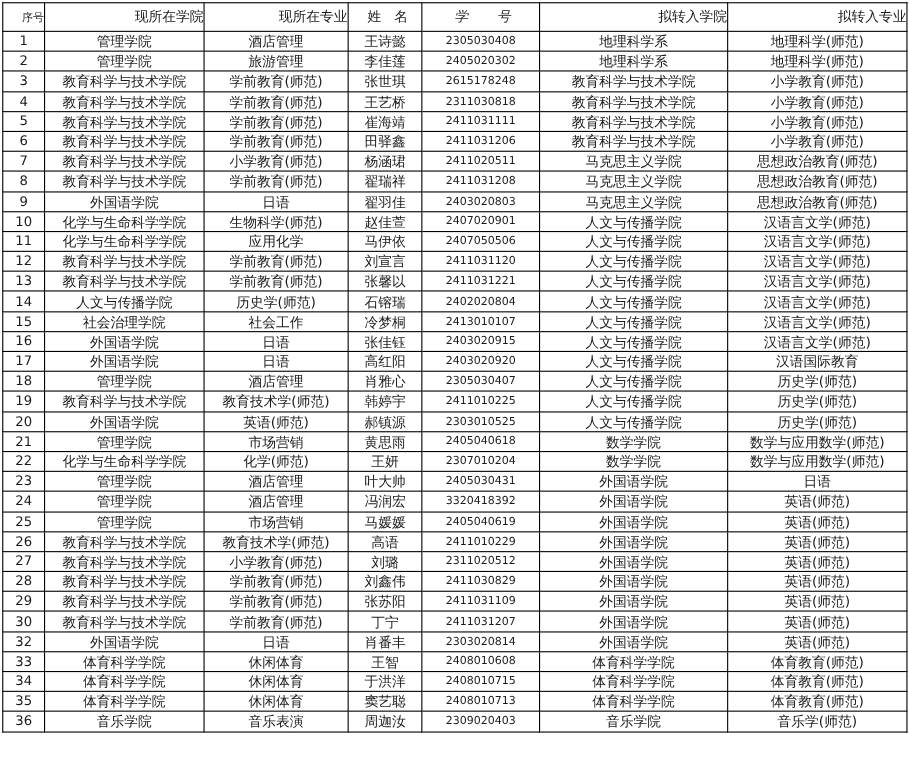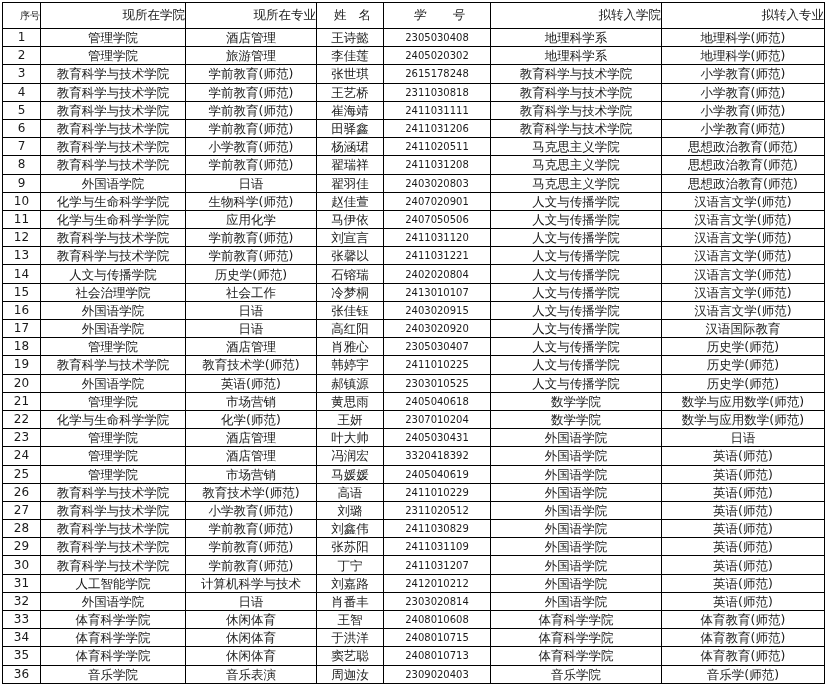--- a/index.html
+++ b/index.html
@@ -317,29 +317,20 @@
       <tr>
         <td class="c-no">30</td>
         <td>教育科学与技术学院</td>
         <td>学前教育(师范)</td>
         <td>丁宁</td>
         <td class="c-id">2411031207</td>
         <td>外国语学院</td>
         <td>英语(师范)</td>
       </tr>
       <tr>
-        <td class="c-no">31</td>
-        <td>人工智能学院</td>
-        <td>计算机科学与技术</td>
-        <td>刘嘉路</td>
-        <td class="c-id">2412010212</td>
-        <td>外国语学院</td>
-        <td>英语(师范)</td>
-      </tr>
-      <tr>
         <td class="c-no">32</td>
         <td>外国语学院</td>
         <td>日语</td>
         <td>肖番丰</td>
         <td class="c-id">2303020814</td>
         <td>外国语学院</td>
         <td>英语(师范)</td>
       </tr>
       <tr>
         <td class="c-no">33</td>

